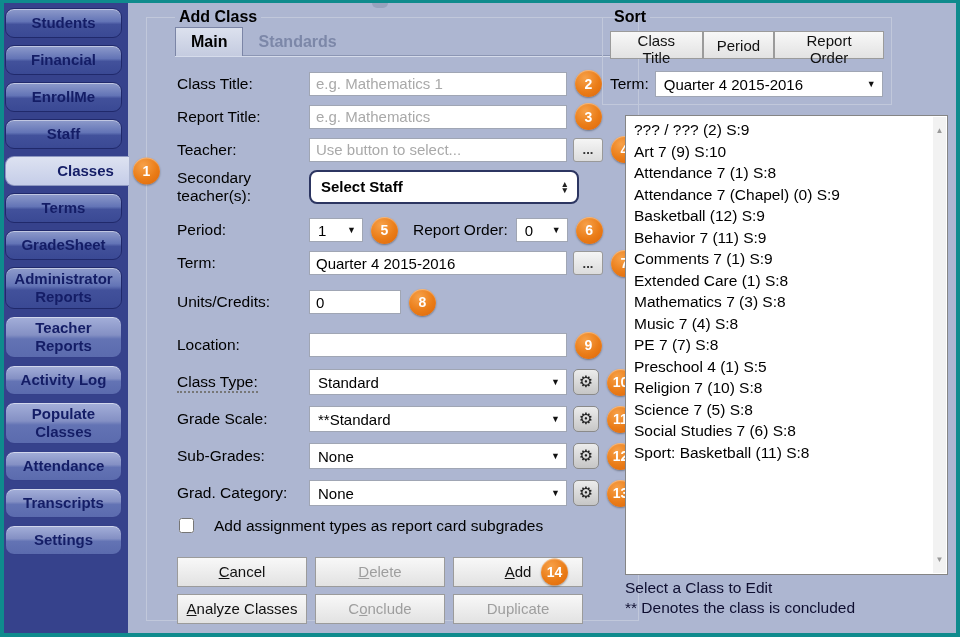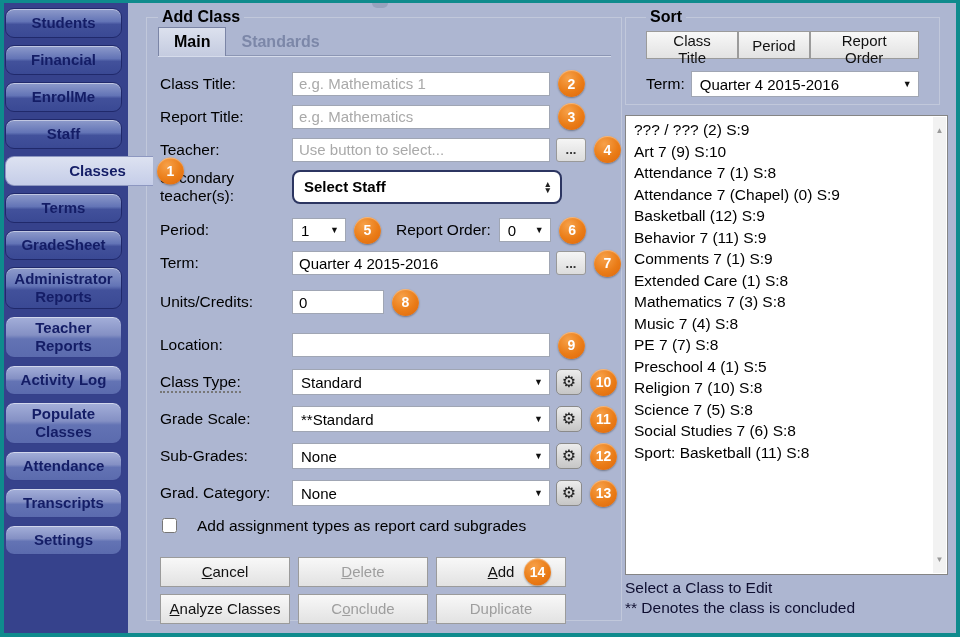--- a/index.html
+++ b/index.html
@@ -24,42 +24,42 @@
     background:linear-gradient(to bottom,#8e9bcb 0%,#6374b6 45%,#42519b 55%,#3a4994 100%);
     border:1px solid #20296b; box-shadow:inset 0 1px 0 rgba(255,255,255,.45);
   }
   .side-btn.light {
     background:linear-gradient(to bottom,#a4afd9 0%,#8490c4 45%,#6373b4 55%,#5b6bae 100%);
     border:1px solid #35408a; box-shadow:inset 0 1px 0 rgba(255,255,255,.5);
   }
   .side-btn.selected {
     background:linear-gradient(#dde2f1,#c5cde8);
     border:1px solid #8d97c0; border-right:none;
-    border-radius:9px 0 0 9px; width:148px; margin-left:1px;padding-left:40px;
+    border-radius:9px 0 0 9px; width:124px; margin-left:1px;padding-left:40px;
   }
   .side-badge { position:absolute; right:-31px; top:50%; transform:translateY(-50%); z-index:5; }
 
   
   .badge {
     flex:none; display:inline-flex; align-items:center; justify-content:center;
     width:27px; height:27px; border-radius:50%;
     background:radial-gradient(circle at 38% 30%, #f7a149, #ea7c17 55%, #dd660a);
     color:#fff; font-weight:bold; font-size:14px;
     box-shadow:0 1px 2px rgba(0,0,0,.35), inset 0 1px 1px rgba(255,255,255,.4);
     margin-left:8px;
   }
 
   
   .main { position:absolute; left:124px; top:0; right:0; bottom:0; }
   .notch { position:absolute; left:244px; top:0; width:16px; height:5px; background:#98a2bd; border-radius:0 0 8px 8px; }
 
   fieldset { border:1px solid #c1c8db; margin:0; padding:0; }
   legend { font-weight:bold; font-size:16px; color:#000; padding:0 4px; }
 
-  .add-class { position:absolute; left:18px; top:5px; width:464px; height:613px; padding:0 0 0 11px; overflow:visible; }
+  .add-class { position:absolute; left:18px; top:5px; width:464px; height:613px; padding:0 0 0 28px; overflow:visible; }
 
   .tabs { display:flex; align-items:flex-end; margin:1px 10px 0 0; border-bottom:1px solid #8c96b4; box-shadow:0 1px 0 rgba(242,245,252,.6); }
   .tab { font-weight:bold; font-size:16px; padding:5px 15px 4px; color:#7c87a8; cursor:pointer; }
   .tab.active {
     color:#000; background:linear-gradient(#dce1ee,#c4cbe0);
     border:1px solid #7b85a6; border-bottom:none; margin-bottom:-1px; padding-bottom:5px;
   }
 
   .form { padding:14px 0 0 2px; }
   .row { display:flex; align-items:center; margin-bottom:6px; }
@@ -108,21 +108,21 @@
   .btn-grid { display:grid; grid-template-columns:repeat(3,130px); gap:7px 8px; margin-top:22px; }
   .gbtn {
     height:30px; cursor:pointer; position:relative;
     background:linear-gradient(#f8f8f8,#e2e2e2); border:1px solid #9b9b9b;
     font-family:"Liberation Sans", sans-serif; font-size:15px; color:#111;
   }
   .gbtn.disabled { color:#9e9e9e; cursor:default; }
   .add-badge { position:absolute; right:14px; top:50%; transform:translateY(-50%); margin-left:16px;text-align:right; }
 
   
-  .sort { position:absolute; left:497px; top:5px; width:290px; height:97px; padding:2px 20px 0; }
+  .sort { position:absolute; left:474px; top:5px; width:290px; height:97px; padding:2px 7px 0; }
   .sort-btns { display:flex; margin:3px 0 12px 0;justify-content:flex-end; }
   .sort-btn { height:28px; padding:0 13px; }
   .term-row { display:flex; align-items:center; gap:6px; font-size:15.5px; color:#000; }
   .term-select { width:228px; height:26px; }
 
   
   .list-box {
     position:absolute; left:497px; top:112px; width:323px; height:460px;
     background:#fff; border:1px solid #858585; overflow:hidden;
     font-size:15.5px; line-height:21.5px; color:#000; padding:3px 18px 0 8px;

